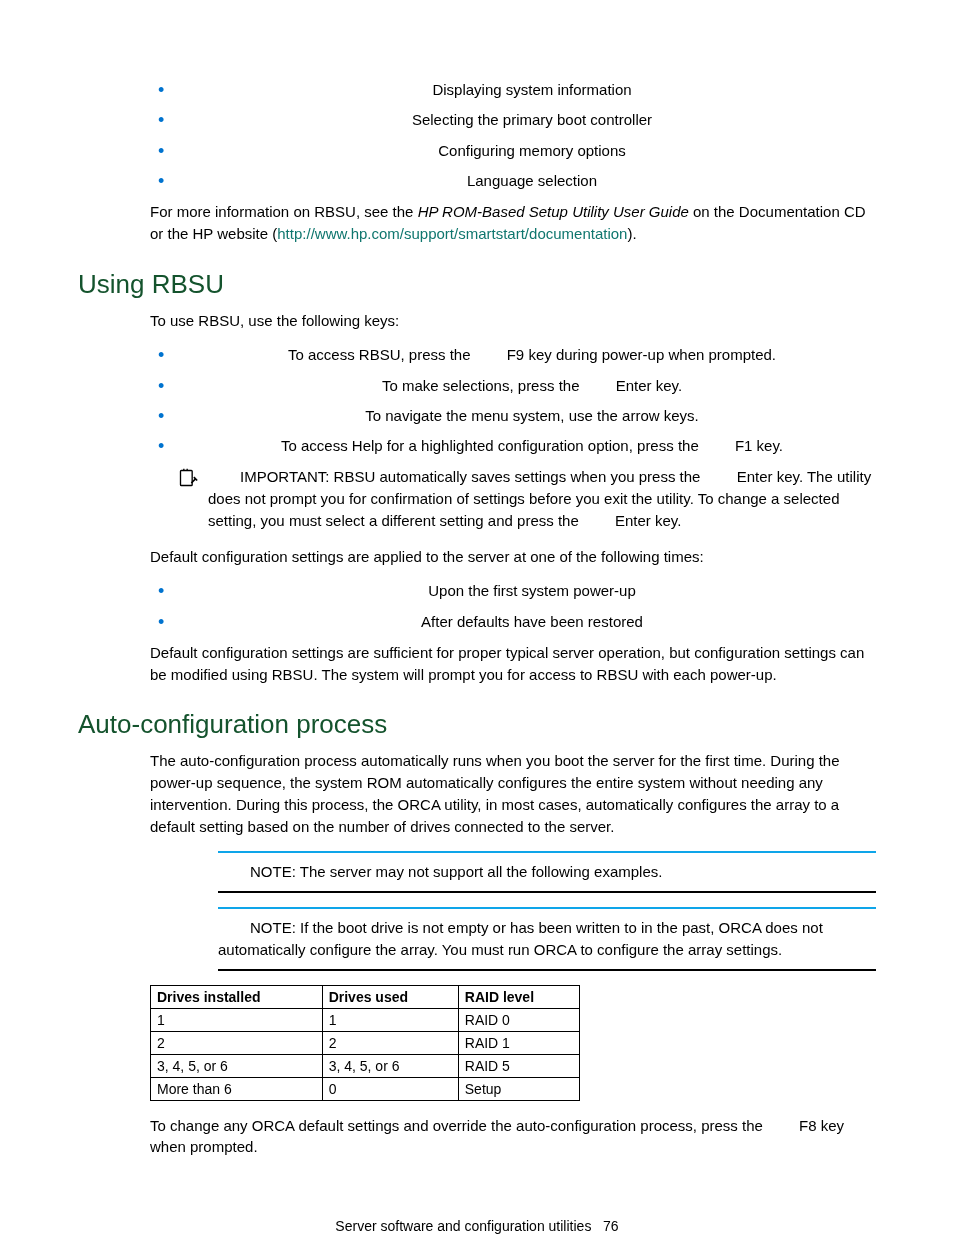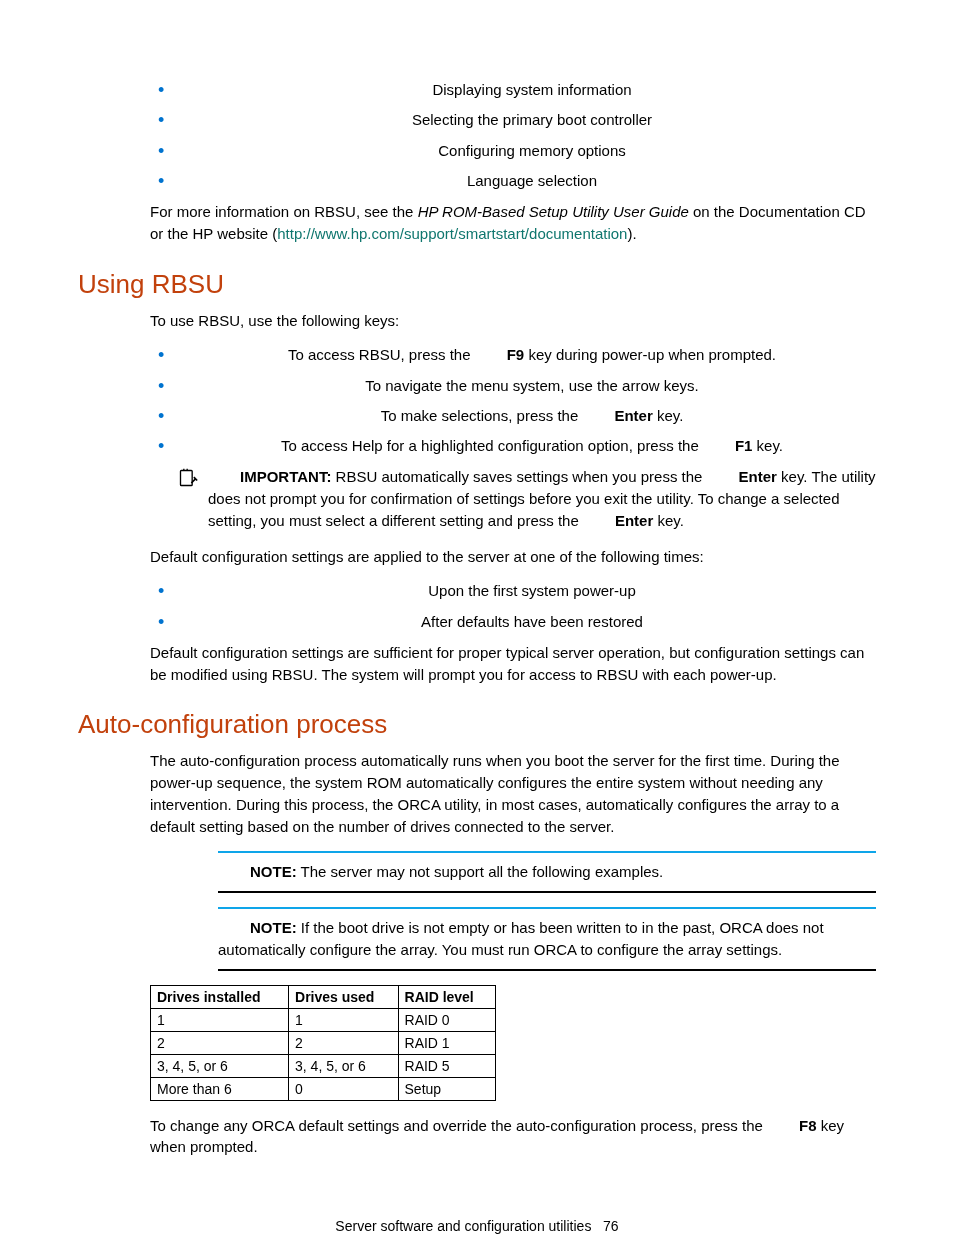--- a/index.html
+++ b/index.html
@@ -35,21 +35,21 @@
     color: #0073cf;
     font-size: 18px;
   }
   .para {
     margin: 8px 0 14px 72px;
     line-height: 1.45;
   }
   h2.section {
     font-family: Arial, Helvetica, sans-serif;
     font-weight: normal;
-    color: #c2410c;
+    color: #14532d;
     font-size: 26px;
     margin: 24px 0 10px 0;
   }
   a.link { color: #0f766e; text-decoration: none; }
   .important-box {
     display: flex;
     margin: 6px 0 14px 100px;
     line-height: 1.45;
   }
   .important-icon {
@@ -57,26 +57,26 @@
     padding-top: 2px;
   }
   .important-icon svg { width: 20px; height: 20px; }
   .note-box {
     border-top: 2px solid #0ea5e9;
     border-bottom: 2px solid #000;
     padding: 8px 0;
     margin: 12px 0 14px 140px;
     line-height: 1.45;
   }
-  .bold { font-weight: bold; padding-left: 32px; }
+  .bold { font-weight: normal; padding-left: 32px; }
   .italic { font-style: italic; }
   table.raid {
     border-collapse: collapse;
     margin: 10px 16px 14px 72px;
-    width: 346px;
+    width: 430px;
   }
   table.raid th, table.raid td {
     border: 1px solid #000;
     padding: 3px 6px;
     text-align: left;
     font-size: 14px;
   }
   table.raid th { font-weight: bold; }
   .footer {
     text-align: center;
@@ -100,22 +100,22 @@
   <p class="para">
     <span>For more information on RBSU, see the </span><span class="italic">HP ROM-Based Setup Utility User Guide</span><span> on the Documentation CD or the HP website (</span><a class="link">http://www.hp.com/support/smartstart/documentation</a><span>).</span>
   </p>
 
   <h2 class="section">Using RBSU</h2>
 
   <p class="para">To use RBSU, use the following keys:</p>
 
   <ul class="bullets">
     <li><span>To access RBSU, press the </span><span class="bold">F9</span><span> key during power-up when prompted.</span></li>
+    <li><span>To make selections, press the </span><span class="bold">Enter</span><span> key.</span></li>
     <li><span>To navigate the menu system, use the arrow keys.</span></li>
-    <li><span>To make selections, press the </span><span class="bold">Enter</span><span> key.</span></li>
     <li><span>To access Help for a highlighted configuration option, press the </span><span class="bold">F1</span><span> key.</span></li>
   </ul>
 
   <div class="important-box">
     <div class="important-icon">
       <svg viewBox="0 0 24 24" fill="none" stroke="#000" stroke-width="1.6">
         <rect x="3" y="3" width="14" height="18" rx="1"></rect>
         <path d="M7 3 V1 M11 3 V1"></path>
         <path d="M16 18 L21 13" stroke-width="2"></path>
         <path d="M19 11 L23 15" stroke-width="2"></path>

